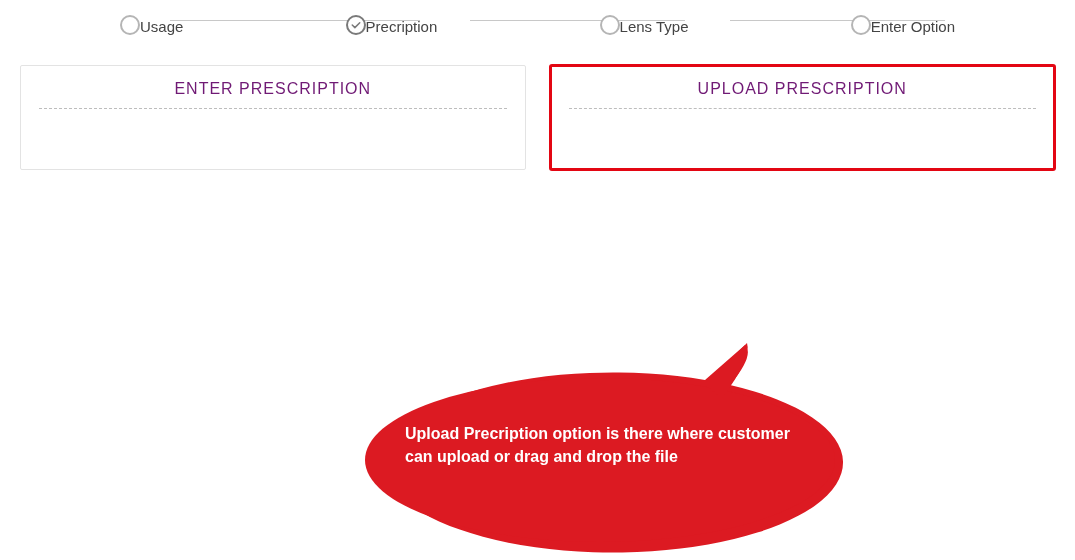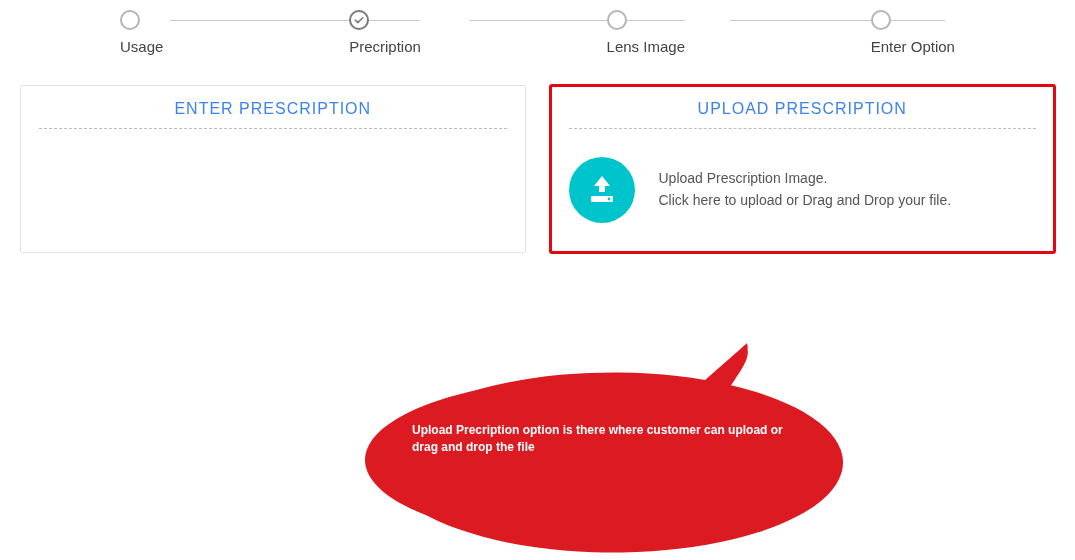--- a/index.html
+++ b/index.html
@@ -1,42 +1,42 @@
 <!DOCTYPE html>
 <html><head>
   <meta charset="utf-8">
   <style>
     * { box-sizing: border-box; margin: 0; padding: 0; }
     body { font-family: Arial, Helvetica, sans-serif; background: #fff; width: 1075px; height: 560px; position: relative; color: #333; }
 
     
     .stepper { display: flex; justify-content: space-between; align-items: flex-start; padding: 10px 120px 0 120px; position: relative; }
-    .step { display: flex; flex-direction: column; align-items: flex-start; position: relative; z-index: 2; }
+    .step { display: flex; flex-direction: row; align-items: flex-end; position: relative; z-index: 2; }
     .step-circle { width: 20px; height: 20px; border: 2px solid #b5b5b5; border-radius: 50%; background: #fff; display: flex; align-items: center; justify-content: center; }
     .step-circle.active { border-color: #7a7a7a; }
     .step-check { width: 12px; height: 12px; }
     .step-label { margin-top: 8px; font-size: 15px; color: #444; }
     .step-line { position: absolute; top: 20px; height: 1px; background: #c8c8c8; z-index: 1; }
     .line1 { left: 170px; width: 250px; }
     .line2 { left: 470px; width: 215px; }
     .line3 { left: 730px; width: 215px; }
 
     
     .cards { display: flex; gap: 24px; padding: 30px 20px 0 20px; }
     .card { flex: 1; border: 1px solid #e3e3e3; border-radius: 2px; padding: 14px 18px 40px 18px; cursor: pointer; background: #fff; }
-    .card-title { text-align: center; font-size: 16px; letter-spacing: 1px; color: #3b82f6; padding-bottom: 10px; border-bottom: 1px dashed #bdbdbd; }
+    .card-title { text-align: center; font-size: 16px; letter-spacing: 1px; color: #701a75; padding-bottom: 10px; border-bottom: 1px dashed #bdbdbd; }
     .card-body { display: flex; align-items: center; gap: 24px; padding-top: 28px; }
     .icon-badge { width: 66px; height: 66px; min-width: 66px; border-radius: 50%; background: #00c4cc; display: flex; align-items: center; justify-content: center; }
     .card-text { font-size: 14px; color: #555; line-height: 1.55; }
-    .card.highlighted { outline: 3px solid #e30613; outline-offset: -2px; padding-bottom: 29px; }
+    .card.highlighted { outline: 3px solid #e30613; outline-offset: -2px; padding-bottom: 60px; }
 
     
     .callout { position: absolute; left: 350px; top: 340px; width: 500px; height: 200px; }
     .callout svg { position: absolute; left: 0; top: 0; }
-    .callout-text { position: absolute; left: 62px; top: 82px; width: 400px; color: #fff; font-weight: bold; font-size: 12px; line-height: 1.45; }
+    .callout-text { position: absolute; left: 55px; top: 82px; width: 400px; color: #fff; font-weight: bold; font-size: 16px; line-height: 1.45; }
   </style>
 </head>
 <body>
 
 <div class="stepper">
   <div class="step-line line1"></div>
   <div class="step-line line2"></div>
   <div class="step-line line3"></div>
 
   <div class="step">
@@ -48,50 +48,37 @@
     <div class="step-circle active">
       <svg class="step-check" viewBox="0 0 16 16">
         <path d="M3 8 L6.5 11.5 L13 5" stroke="#7a7a7a" stroke-width="2" fill="none" stroke-linecap="round" stroke-linejoin="round"></path>
       </svg>
     </div>
     <div class="step-label">Precription</div>
   </div>
 
   <div class="step">
     <div class="step-circle"></div>
-    <div class="step-label">Lens Image</div>
+    <div class="step-label">Lens Type</div>
   </div>
 
   <div class="step">
     <div class="step-circle"></div>
     <div class="step-label">Enter Option</div>
   </div>
 </div>
 
 <div class="cards">
 
   <div class="card">
     <div class="card-title">ENTER PRESCRIPTION</div>
   </div>
 
   <div class="card highlighted">
     <div class="card-title">UPLOAD PRESCRIPTION</div>
-    <div class="card-body">
-      <div class="icon-badge">
-        <svg width="36" height="36" viewBox="0 0 36 36">
-          <path d="M18 4 L26 14 H21 V20 H15 V14 H10 Z" fill="#fff"></path>
-          <rect x="7" y="24" width="22" height="6" rx="1" fill="#fff"></rect>
-          <circle cx="25" cy="27" r="1.4" fill="#00c4cc"></circle>
-        </svg>
-      </div>
-      <div class="card-text">
-        <div>Upload Prescription Image.</div>
-        <div>Click here to upload or Drag and Drop your file.</div>
-      </div>
-    </div>
   </div>
 
 </div>
 
 <div class="callout">
   <svg width="500" height="220" viewBox="0 0 500 220">
     <path d="M 395 5 
              Q 405 15 380 45
              A 230 90 0 1 1 355 40
              Z" fill="#dc1a22"></path>

